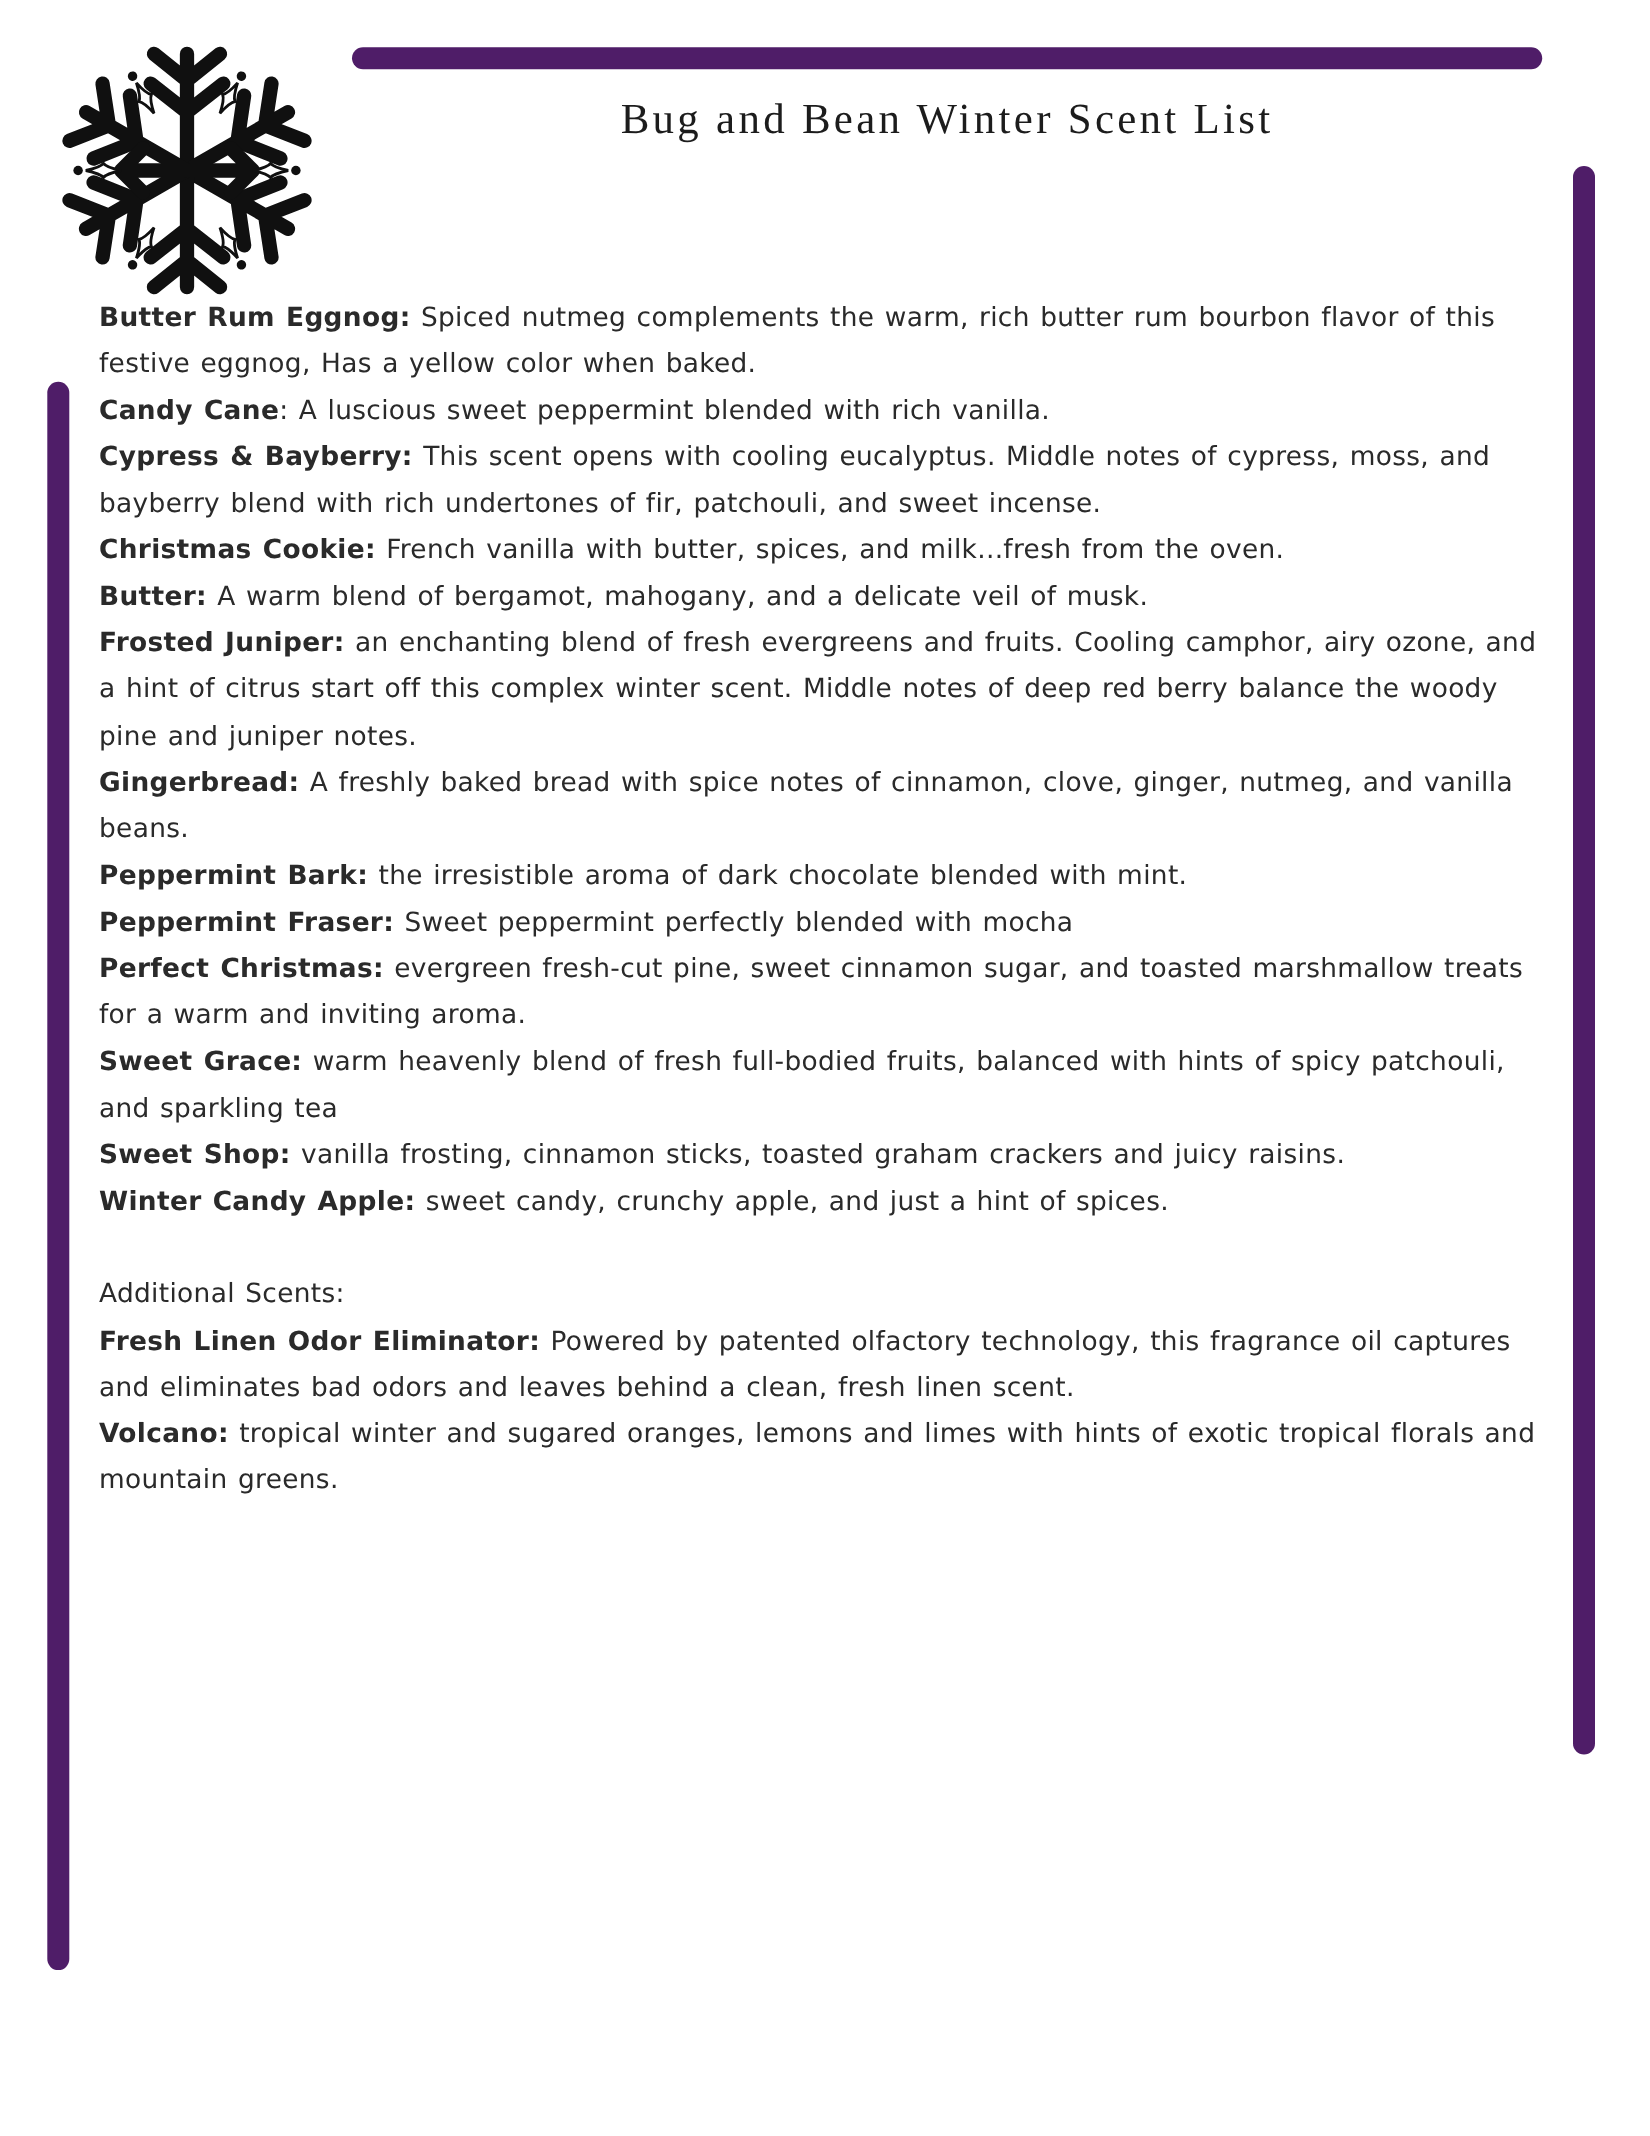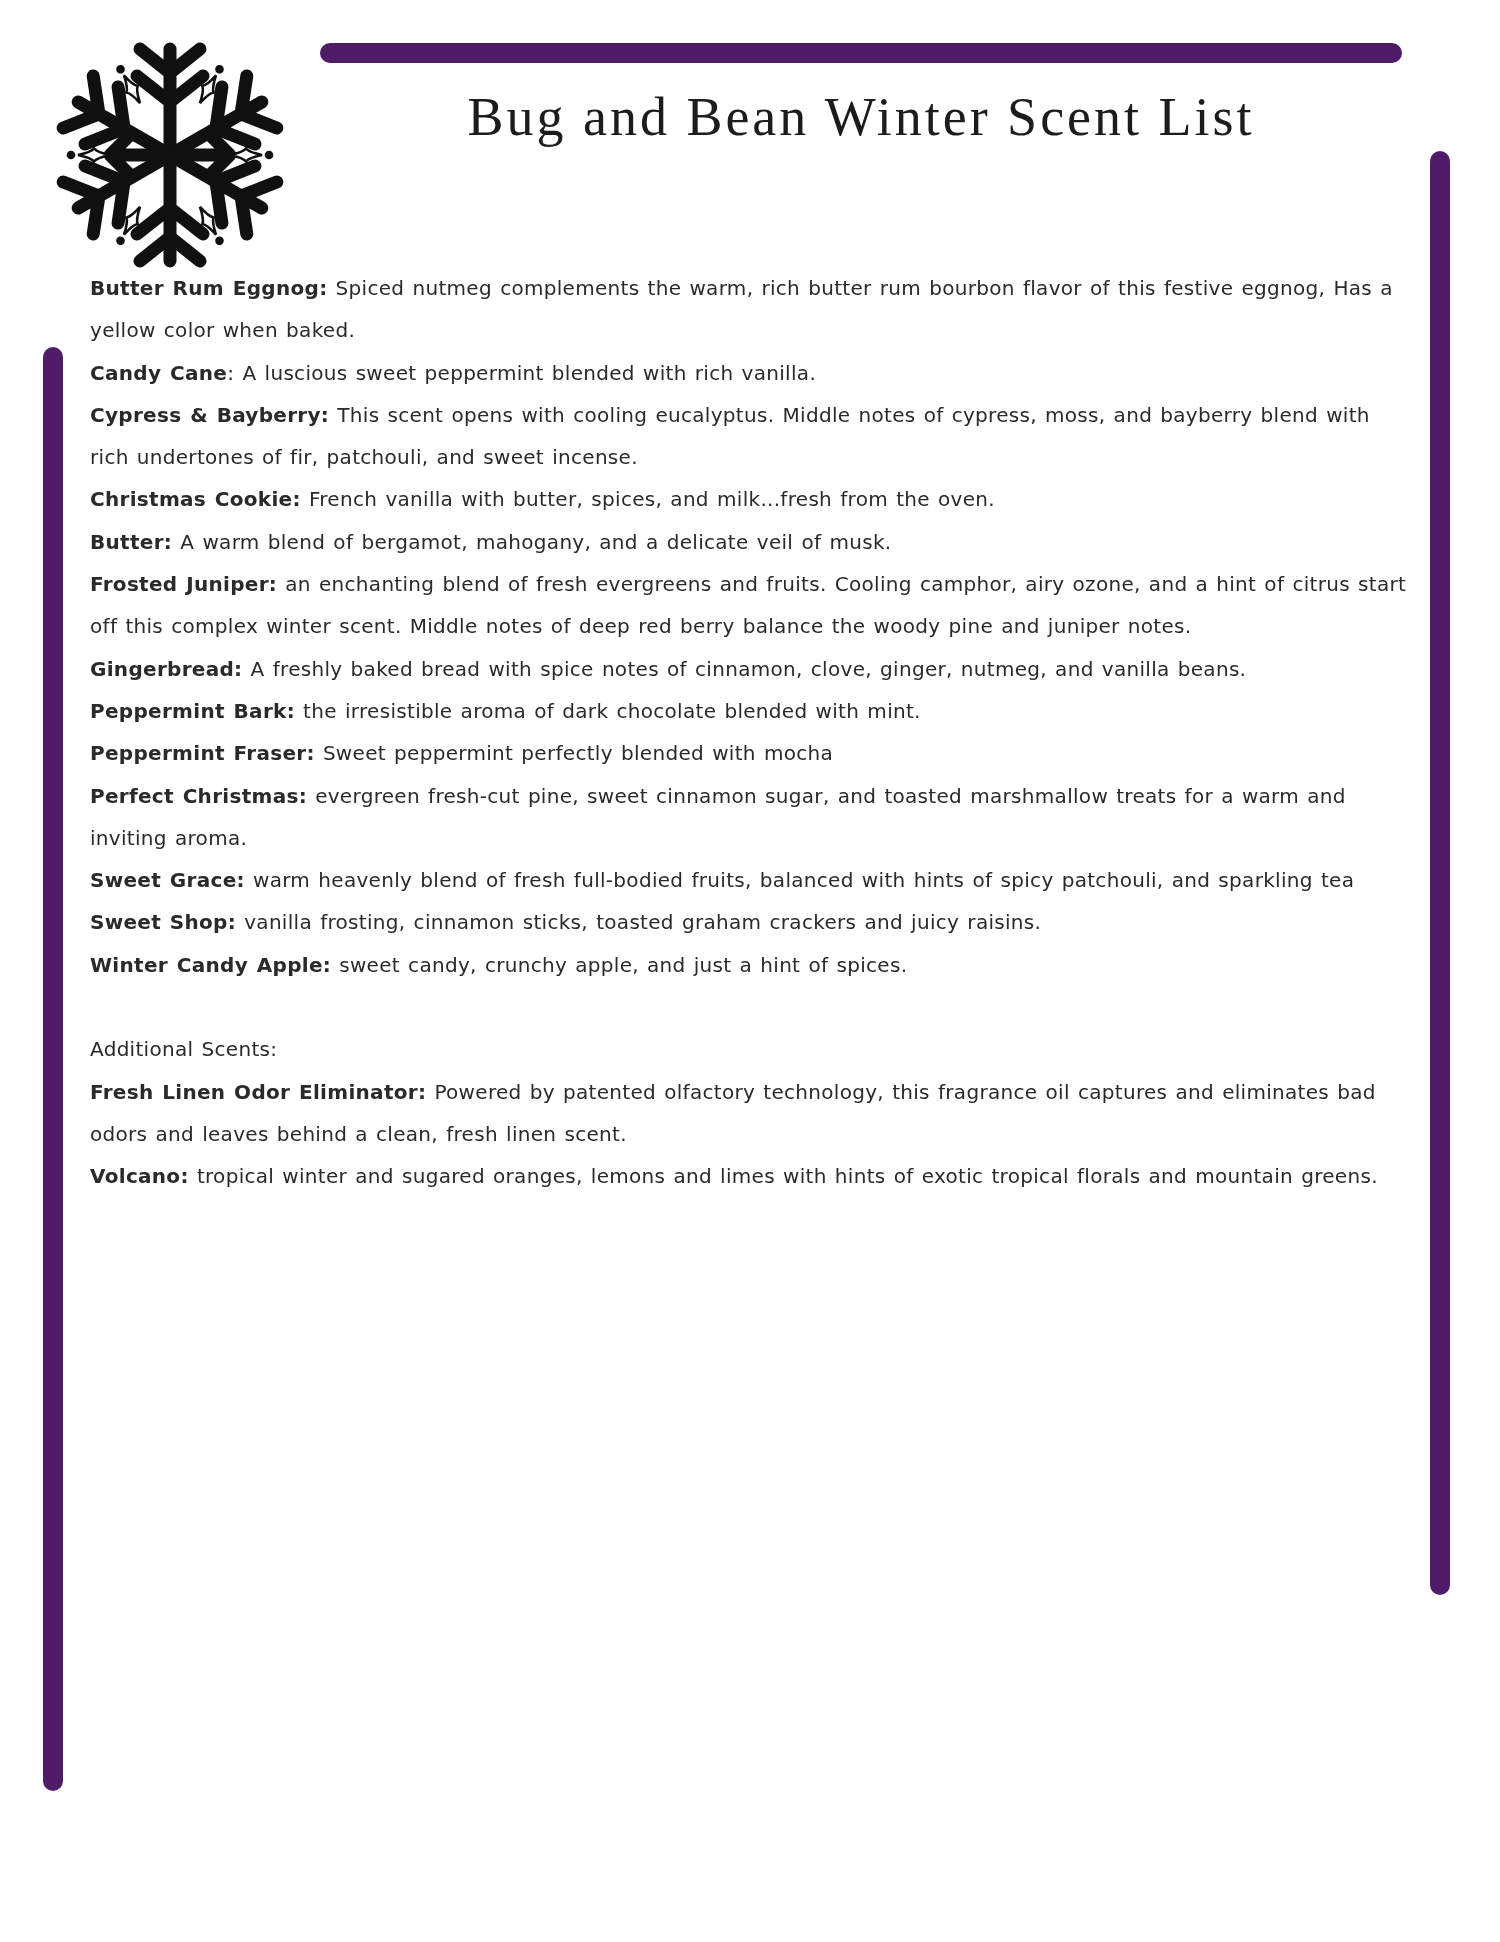--- a/index.html
+++ b/index.html
@@ -30,29 +30,29 @@
     position:absolute;
     left:55px;top:33px;width:230px;height:244px;
     color:var(--icon,#101010);
   }
   .title{
     position:absolute;
     left:320px;top:86px;width:1082px;
     text-align:center;
     font-family:"Liberation Serif", serif;
     font-weight:normal;
-    font-size:54px;
+    font-size:39px;
     letter-spacing:3px;
     color:var(--title,#1c1c1c);
     white-space:nowrap;
   }
   .scent-list{
     position:absolute;
     left:90px;top:267px;width:1324px;
-    font-size:20px;
+    font-size:24px;
     line-height:42.3px;
     letter-spacing:0.3px;
     word-spacing:1.5px;
     color:var(--text,#2a2a2a);
   }
   .scent-list p{margin:0;}
   .scent-name{font-weight:bold;}
   .section-heading{margin-top:42.3px !important;}
 </style>
 </head>

